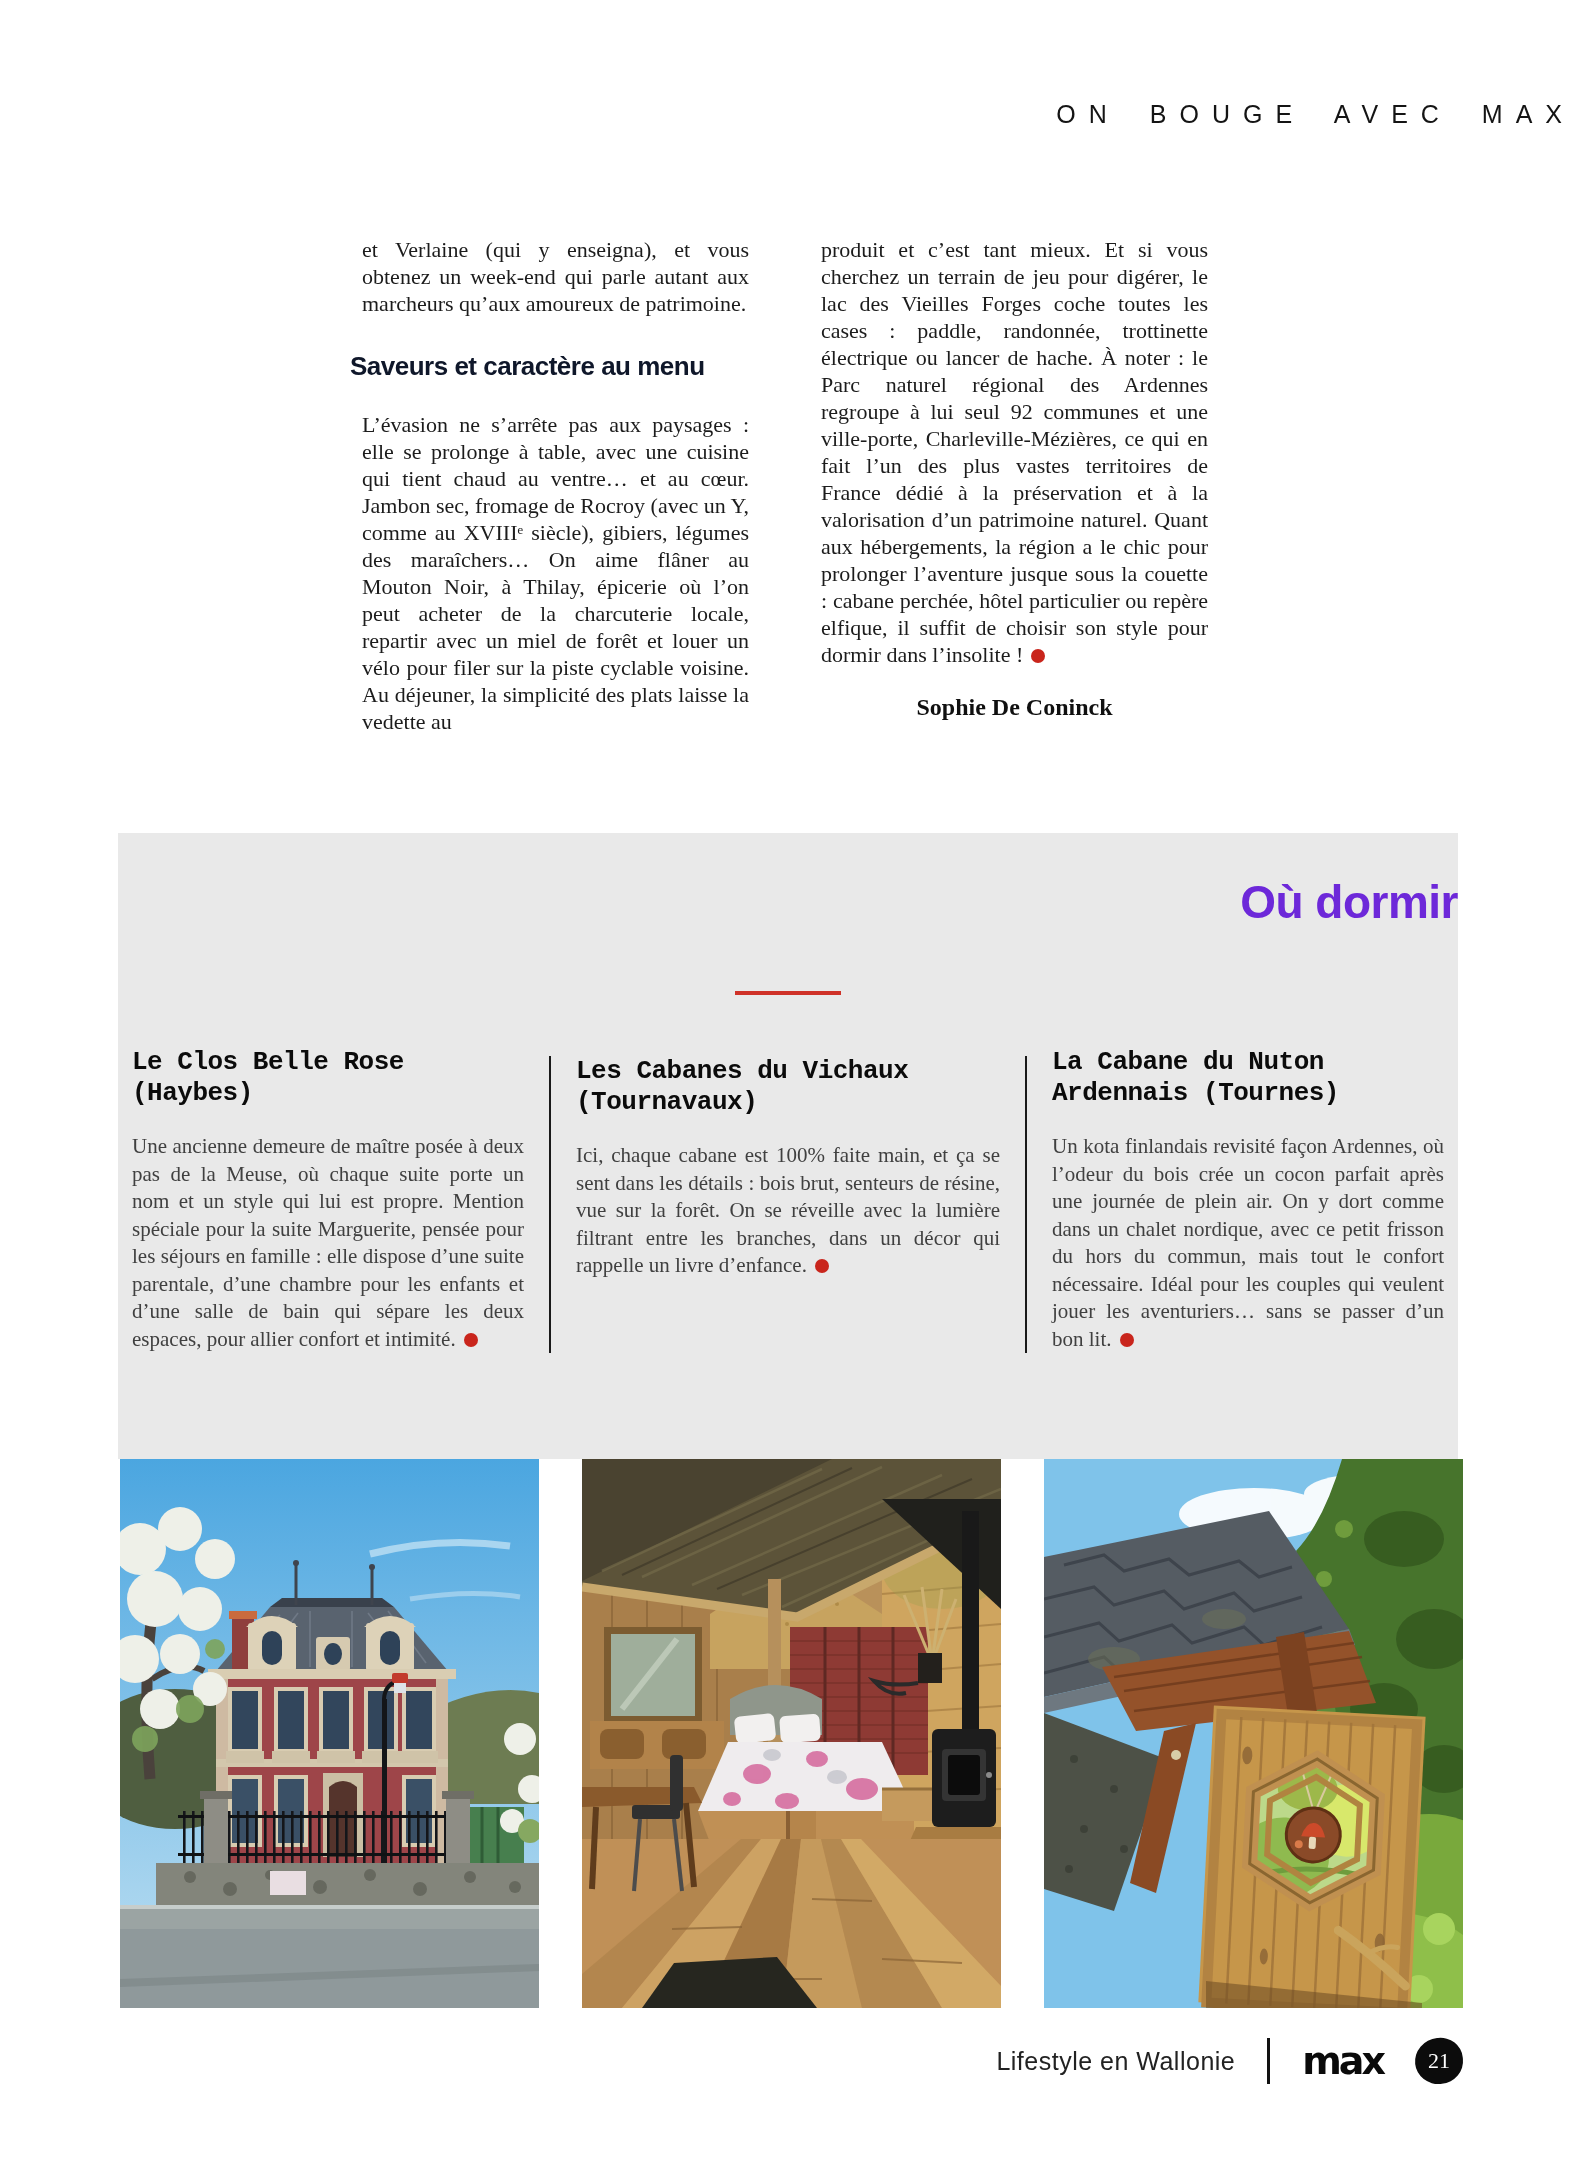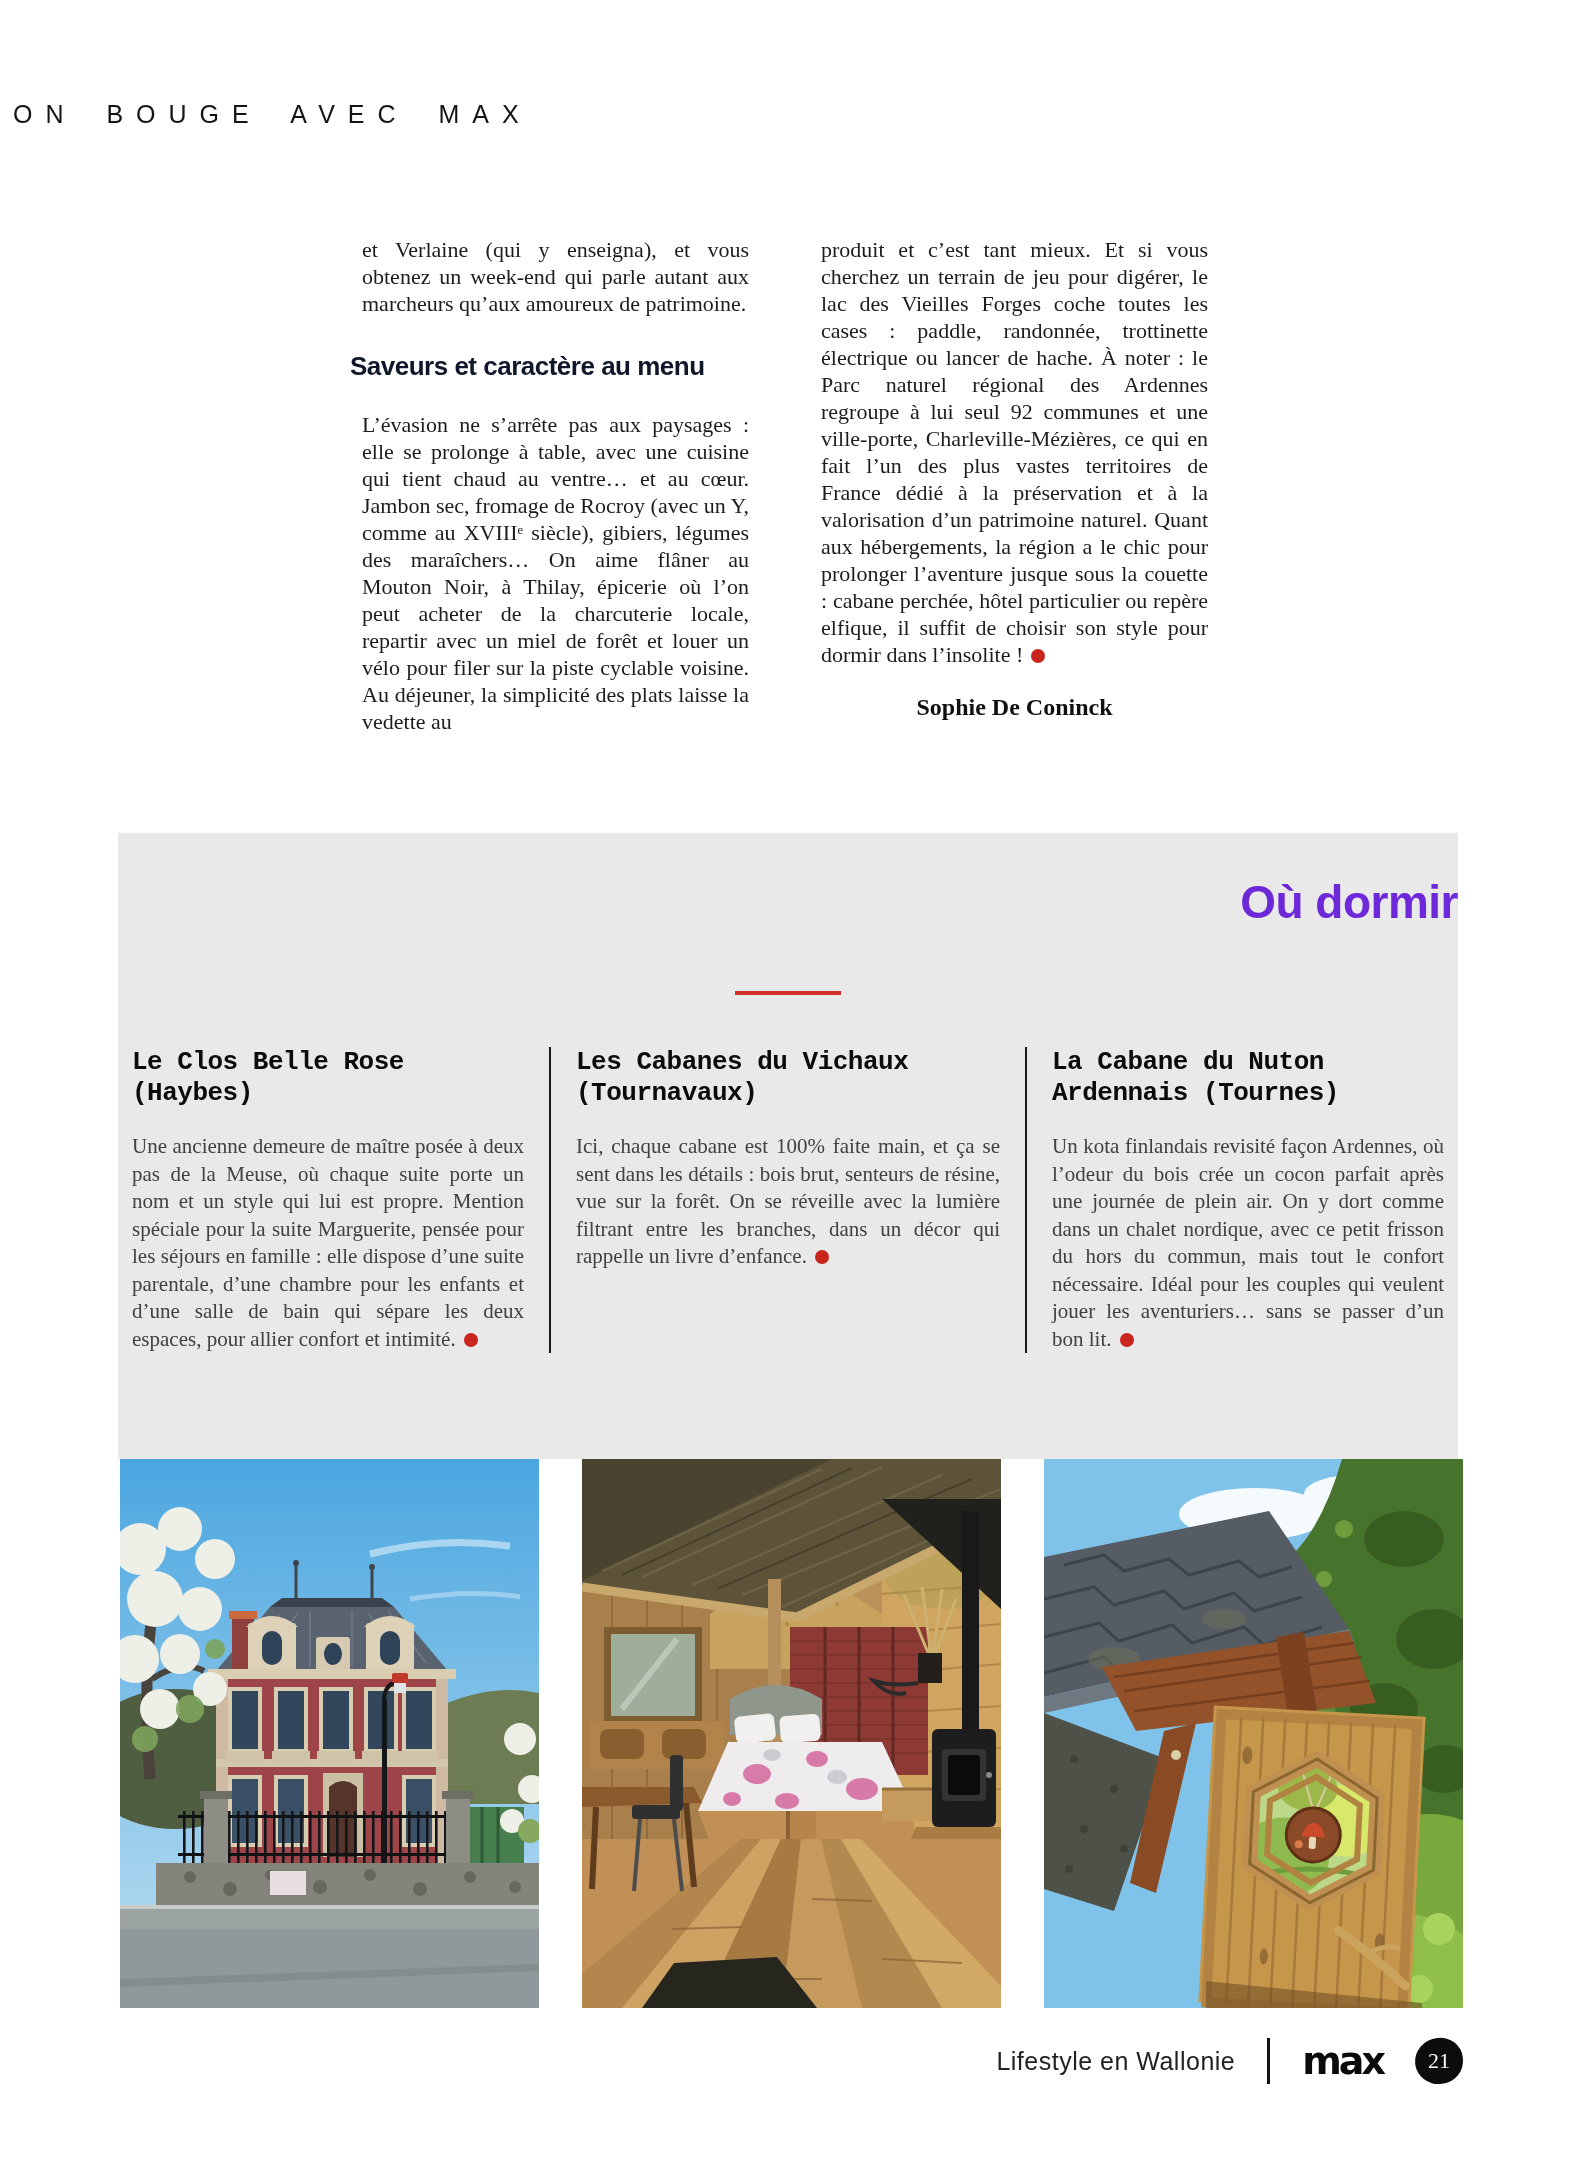--- a/index.html
+++ b/index.html
@@ -1,20 +1,20 @@
 <!DOCTYPE html>
 <html><head>
 <meta charset="utf-8">
 <style>
   html,body{margin:0;padding:0;background:#ffffff;}
   .page{position:relative;width:1575px;height:2165px;background:#ffffff;overflow:hidden;
         font-family:"Liberation Serif",serif;color:#1b1b1b;}
 
   
-  .kicker{position:absolute;top:100px;left:0;right:0;text-align:left;
+  .kicker{position:absolute;top:100px;left:0;right:0;text-align:right;
           font-family:"Liberation Sans",sans-serif;font-size:25px;font-weight:500;
           letter-spacing:13px;word-spacing:10px;color:#141414;text-indent:13px;}
 
   
   .article{position:absolute;left:350px;top:224px;width:870px;display:flex;gap:48px;}
   .acol{width:411px;}
   .body-serif{font-family:"Liberation Serif",serif;font-size:22px;line-height:27px;
               text-align:justify;margin:12px;color:#1c1c1c;}
   .subhead{font-family:"Liberation Sans",sans-serif;font-weight:800;font-size:26px;
            letter-spacing:-0.5px;line-height:34px;margin:32px 0 28px 0;color:#0f172a;}
@@ -24,21 +24,21 @@
        background:#c9251c;margin-left:8px;vertical-align:-1px;}
 
   
   .dormir{position:absolute;left:118px;top:833px;width:1340px;height:626px;background:#e9e9e9;}
   .dormir-title{font-family:"Liberation Sans",sans-serif;font-weight:800;font-size:46px;
                 letter-spacing:-0.5px;text-align:right;margin:0;padding-top:42px;color:#6d28d9;}
   .redline{width:106px;height:4px;background:#cf3228;margin:62px auto 0 auto;}
   .bcols{display:flex;padding:52px 14px 0 14px;box-sizing:border-box;}
   .bcol{box-sizing:border-box;}
   .bcol-1{width:417px;padding-right:25px;}
-  .bcol-2{width:478px;padding:0 25px;border-left:2px solid #1a1a1a;border-right:2px solid #1a1a1a;}
+  .bcol-2{width:478px;padding:0 25px;border-left:2px solid #1a1a1a;border-right:2px solid #1a1a1a;margin-top:9px;}
   .bcol-3{width:417px;padding-left:25px;}
   .bcol h3{font-family:Liberation Mono, monospace;font-weight:800;font-size:26px;
            letter-spacing:-0.5px;line-height:31px;margin:0 0 24px 0;color:#0b0b0b;}
   .bcol p{font-family:"Liberation Serif",serif;font-size:21px;line-height:27.5px;
           text-align:justify;margin:0;color:#404040;}
 
   
   .photos{position:absolute;left:120px;top:1459px;width:1343px;height:549px;display:flex;gap:43px;}
   .photos figure{margin:0;width:419px;height:549px;overflow:hidden;}
   .photos svg{display:block;width:419px;height:549px;}

